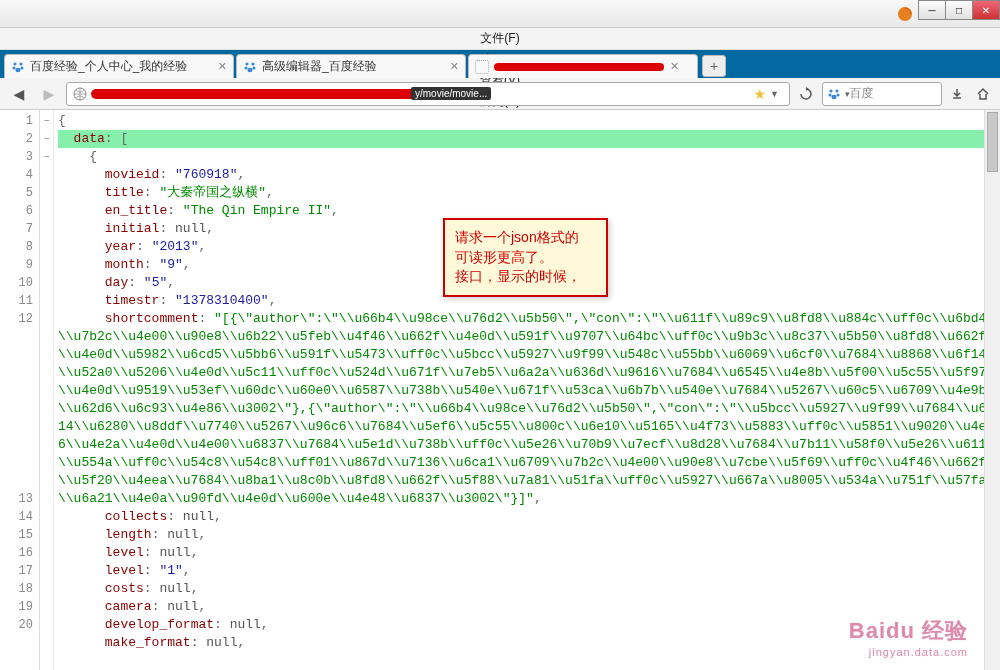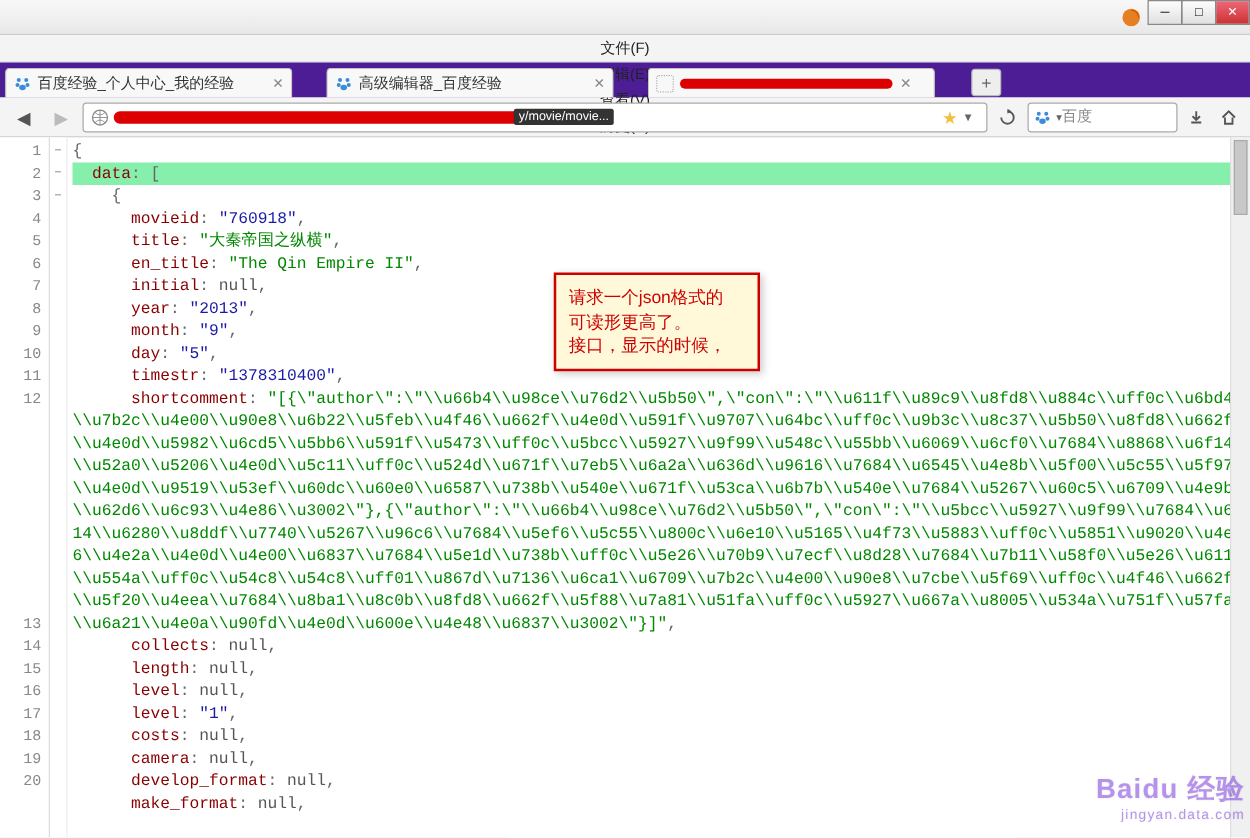--- a/index.html
+++ b/index.html
@@ -60,25 +60,24 @@
 }
 .menubar .menuitem {
   padding: 2px 8px;
   font-size: 12px;
   color: #222;
 }
 
 
 .tabstrip {
   height: 28px;
-  background: #4c1d95;
+  background: #0369a1;
   display: flex;
   align-items: flex-end;
   padding: 0 4px;
-  gap: 25px;
 }
 .tab {
   height: 24px;
   min-width: 230px;
   background: #f8f8f8;
   border: 1px solid #bbb;
   border-bottom: none;
   border-radius: 4px 4px 0 0;
   display: flex;
   align-items: center;
@@ -236,22 +235,22 @@
 .vscroll .thumb {
   background: #c8c8c8;
   border: 1px solid #aaa;
   height: 60px;
   margin: 2px;
 }
 
 
 .watermark {
   position: absolute;
-  right: 4px; bottom: 12px;
-  color: #6d28d9;
+  right: 32px; bottom: 12px;
+  color: #be185d;
   opacity: 0.5;
   font-size: 22px;
   font-weight: bold;
   letter-spacing: 1px;
   text-shadow: 0 0 2px rgba(0,0,0,0.2);
 }
 .watermark .sub {
   font-size: 11px;
   letter-spacing: 1px;
   font-weight: normal;

